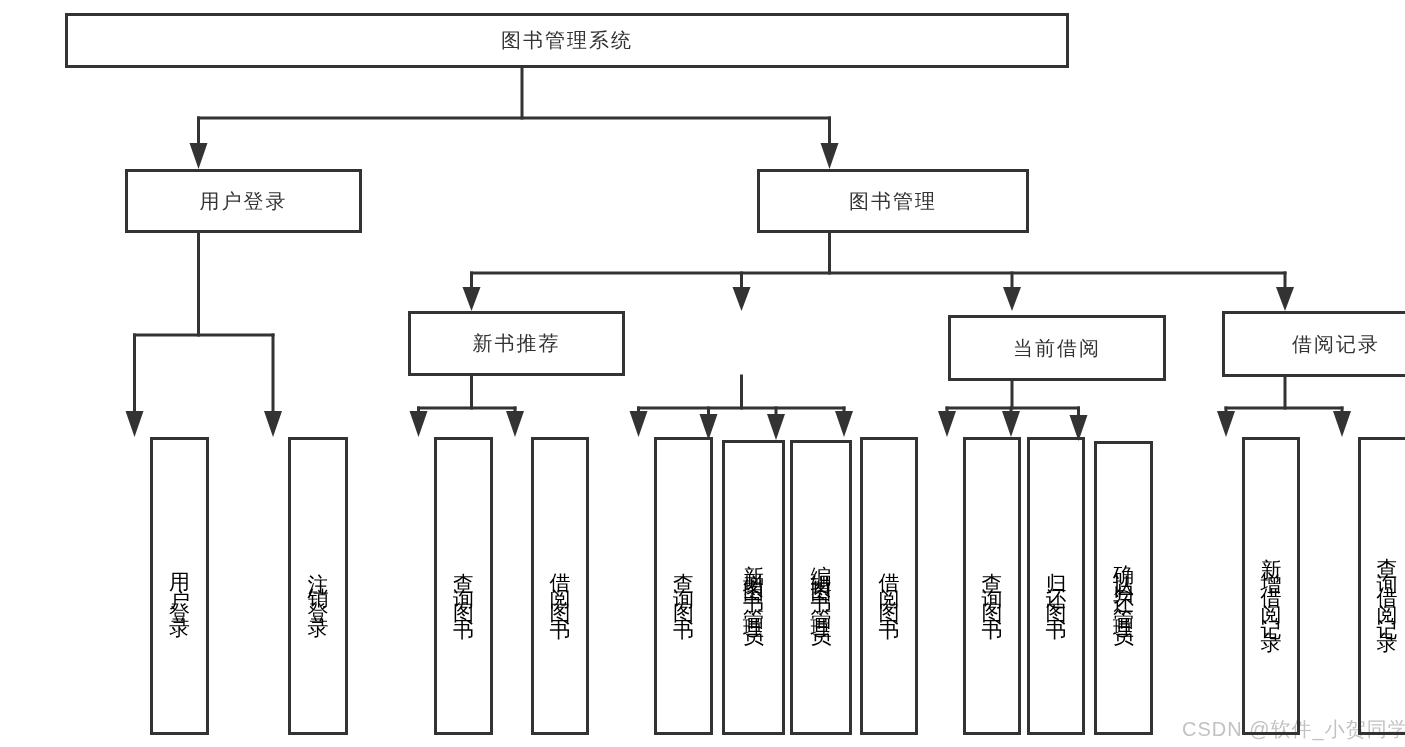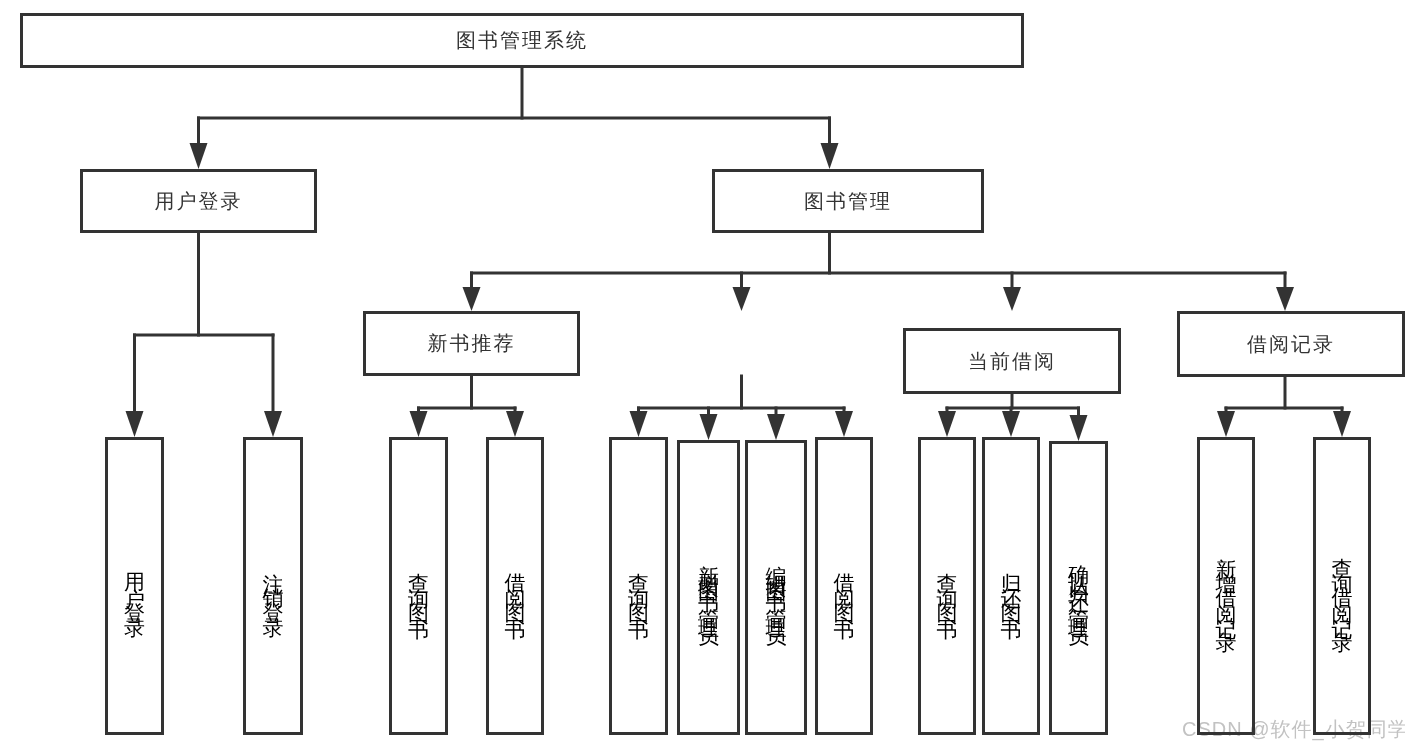--- a/index.html
+++ b/index.html
@@ -33,20 +33,21 @@
   }
   .node {
     position: absolute;
     box-sizing: border-box;
     border: 3px solid #333333;
     background: transparent;
     display: flex;
     align-items: center;
     justify-content: center;
     z-index: 2;
+    margin-left: 45px;
   }
   .node.h { background: #ffffff; }
   .label {
     color: #333333;
     font-size: 20px;
     letter-spacing: 2px;
     white-space: nowrap;
   }
   .v-label {
     writing-mode: vertical-rl;
@@ -157,21 +158,21 @@
   <div class="node h" style="left:80px;top:169px;width:237px;height:64px">
     <span class="label">用户登录</span>
   </div>
   <div class="node h" style="left:712px;top:169px;width:272px;height:64px">
     <span class="label">图书管理</span>
   </div>
 
   <div class="node h" style="left:363px;top:311px;width:217px;height:65px">
     <span class="label">新书推荐</span>
   </div>
-  <div class="node h" style="left:903px;top:328px;width:218px;height:66px">
+  <div class="node h" style="left:903px;top:315px;width:218px;height:66px">
     <span class="label">当前借阅</span>
   </div>
   <div class="node h" style="left:1177px;top:311px;width:228px;height:66px">
     <span class="label">借阅记录</span>
   </div>
 
   <div class="node v" style="left:105px;top:437px;width:59px;height:298px">
     <span class="v-label">用户登录</span>
   </div>
   <div class="node v" style="left:243px;top:437px;width:60px;height:298px">

